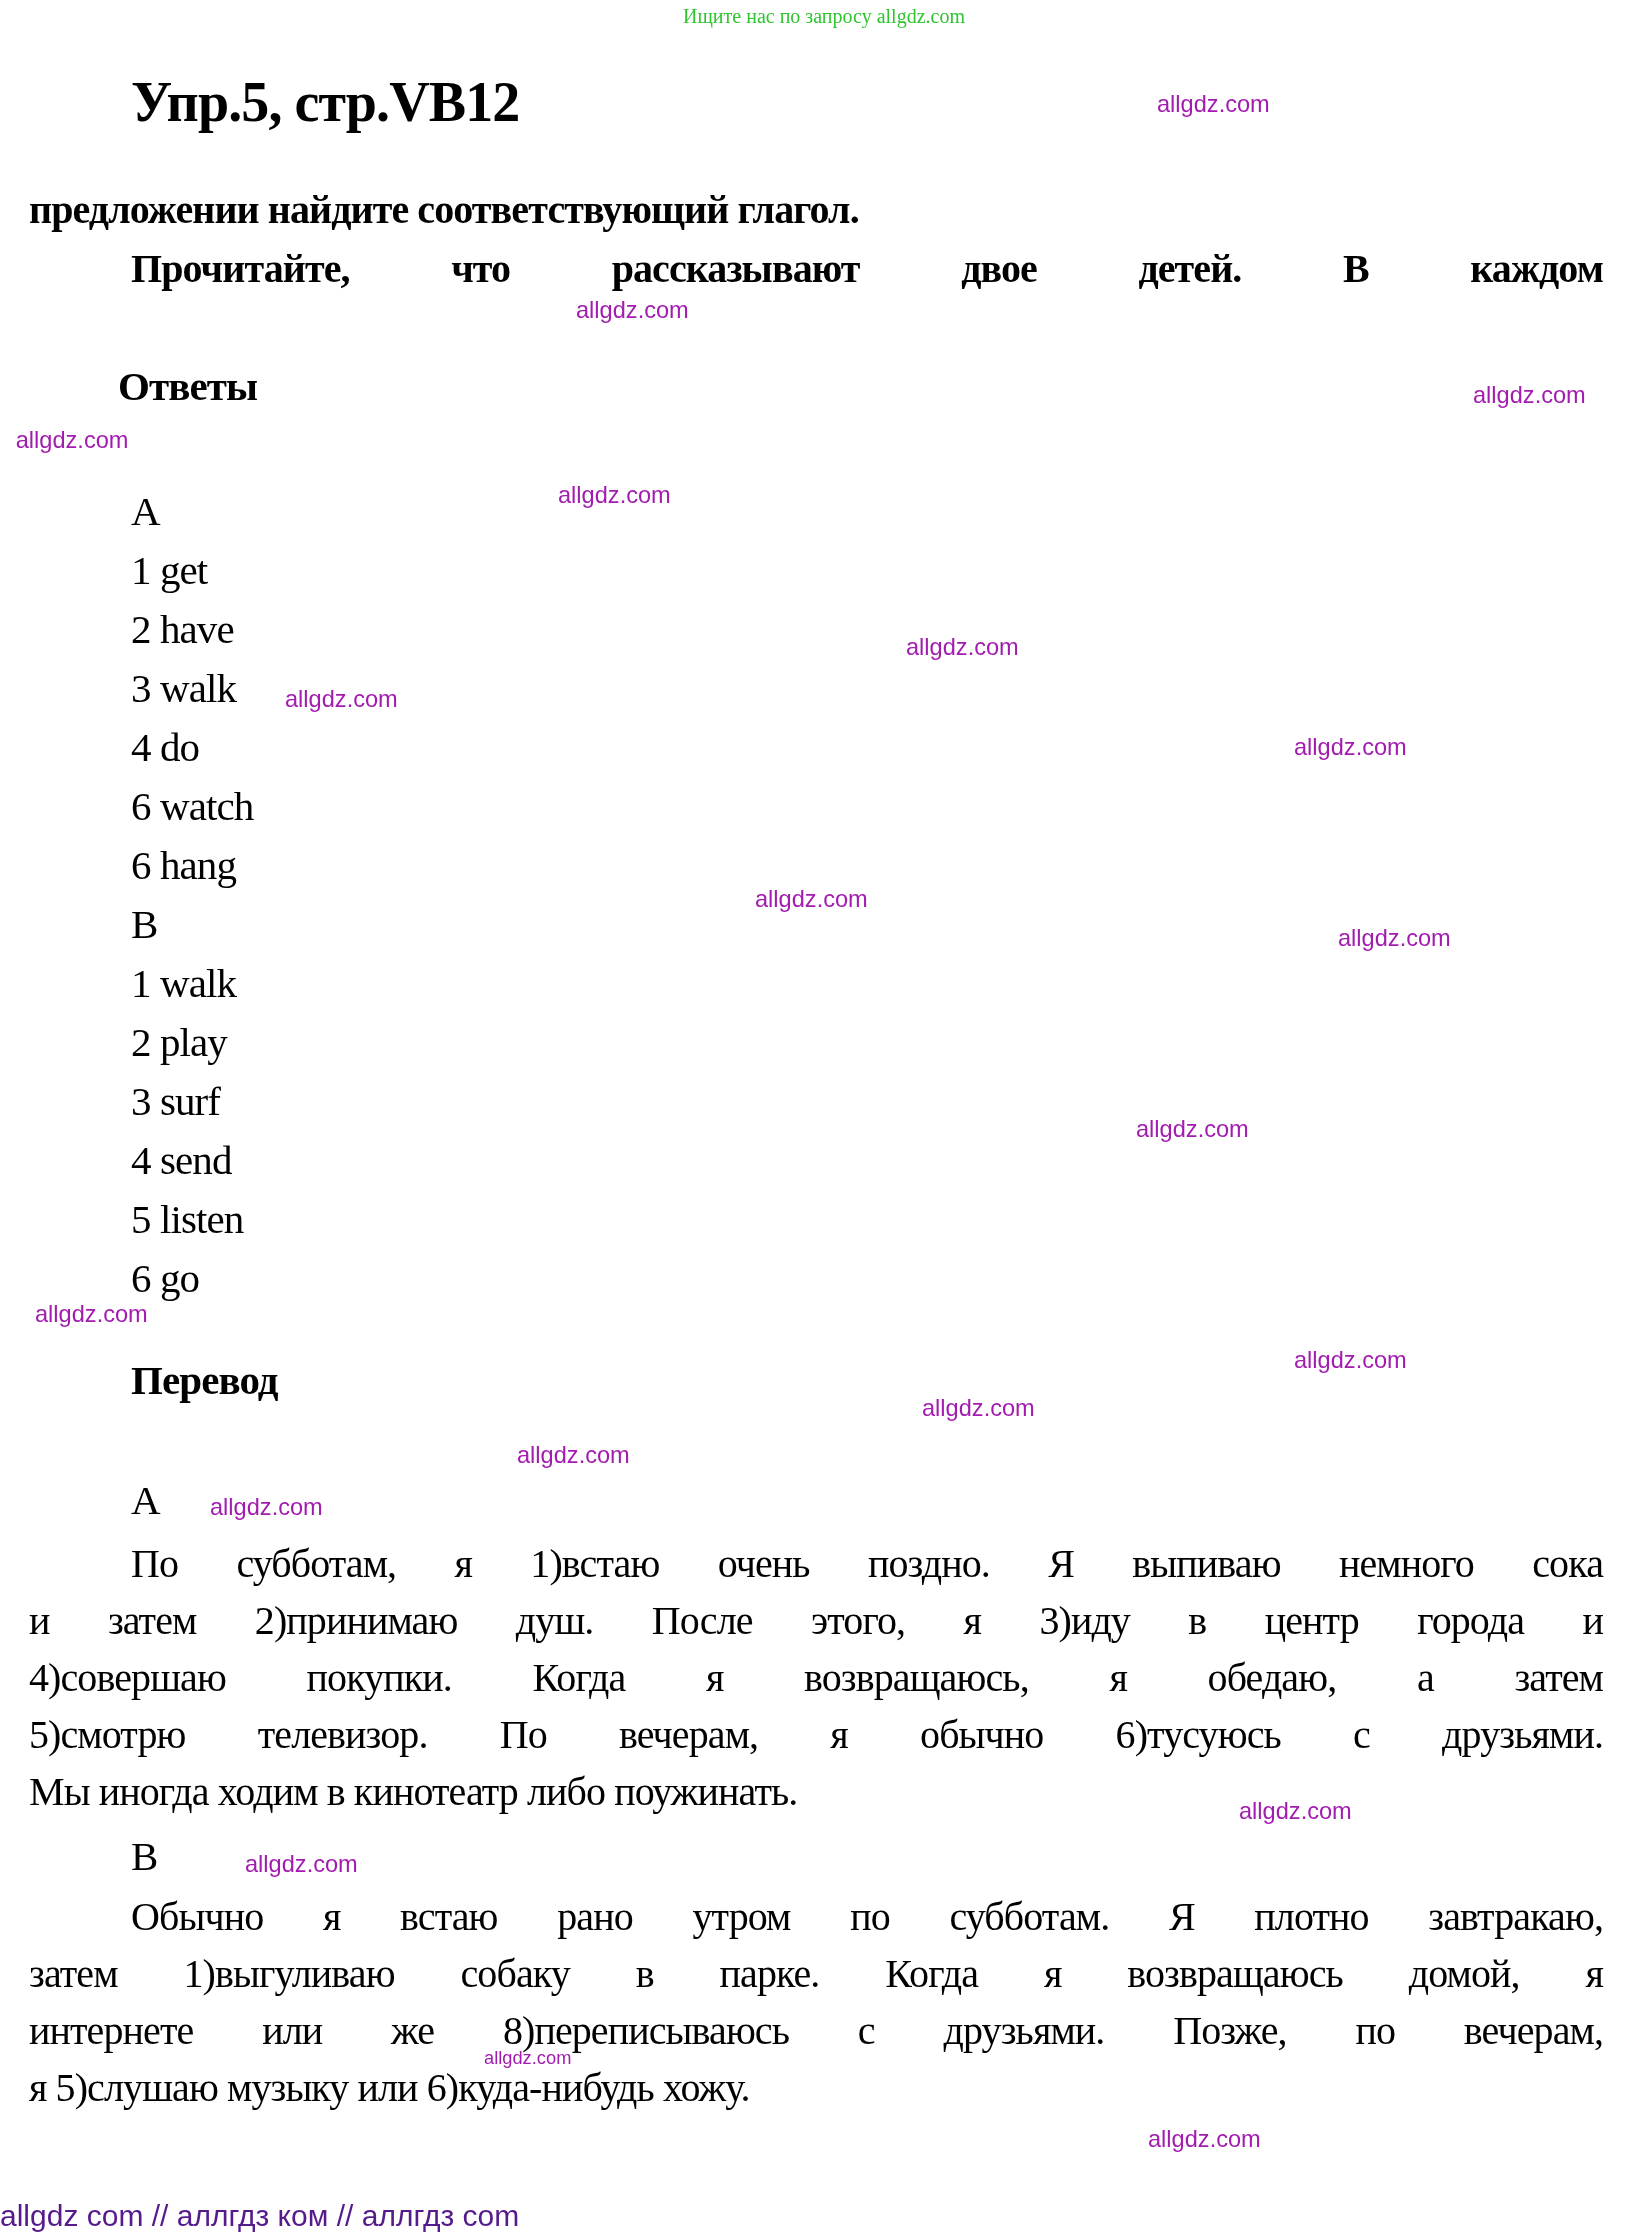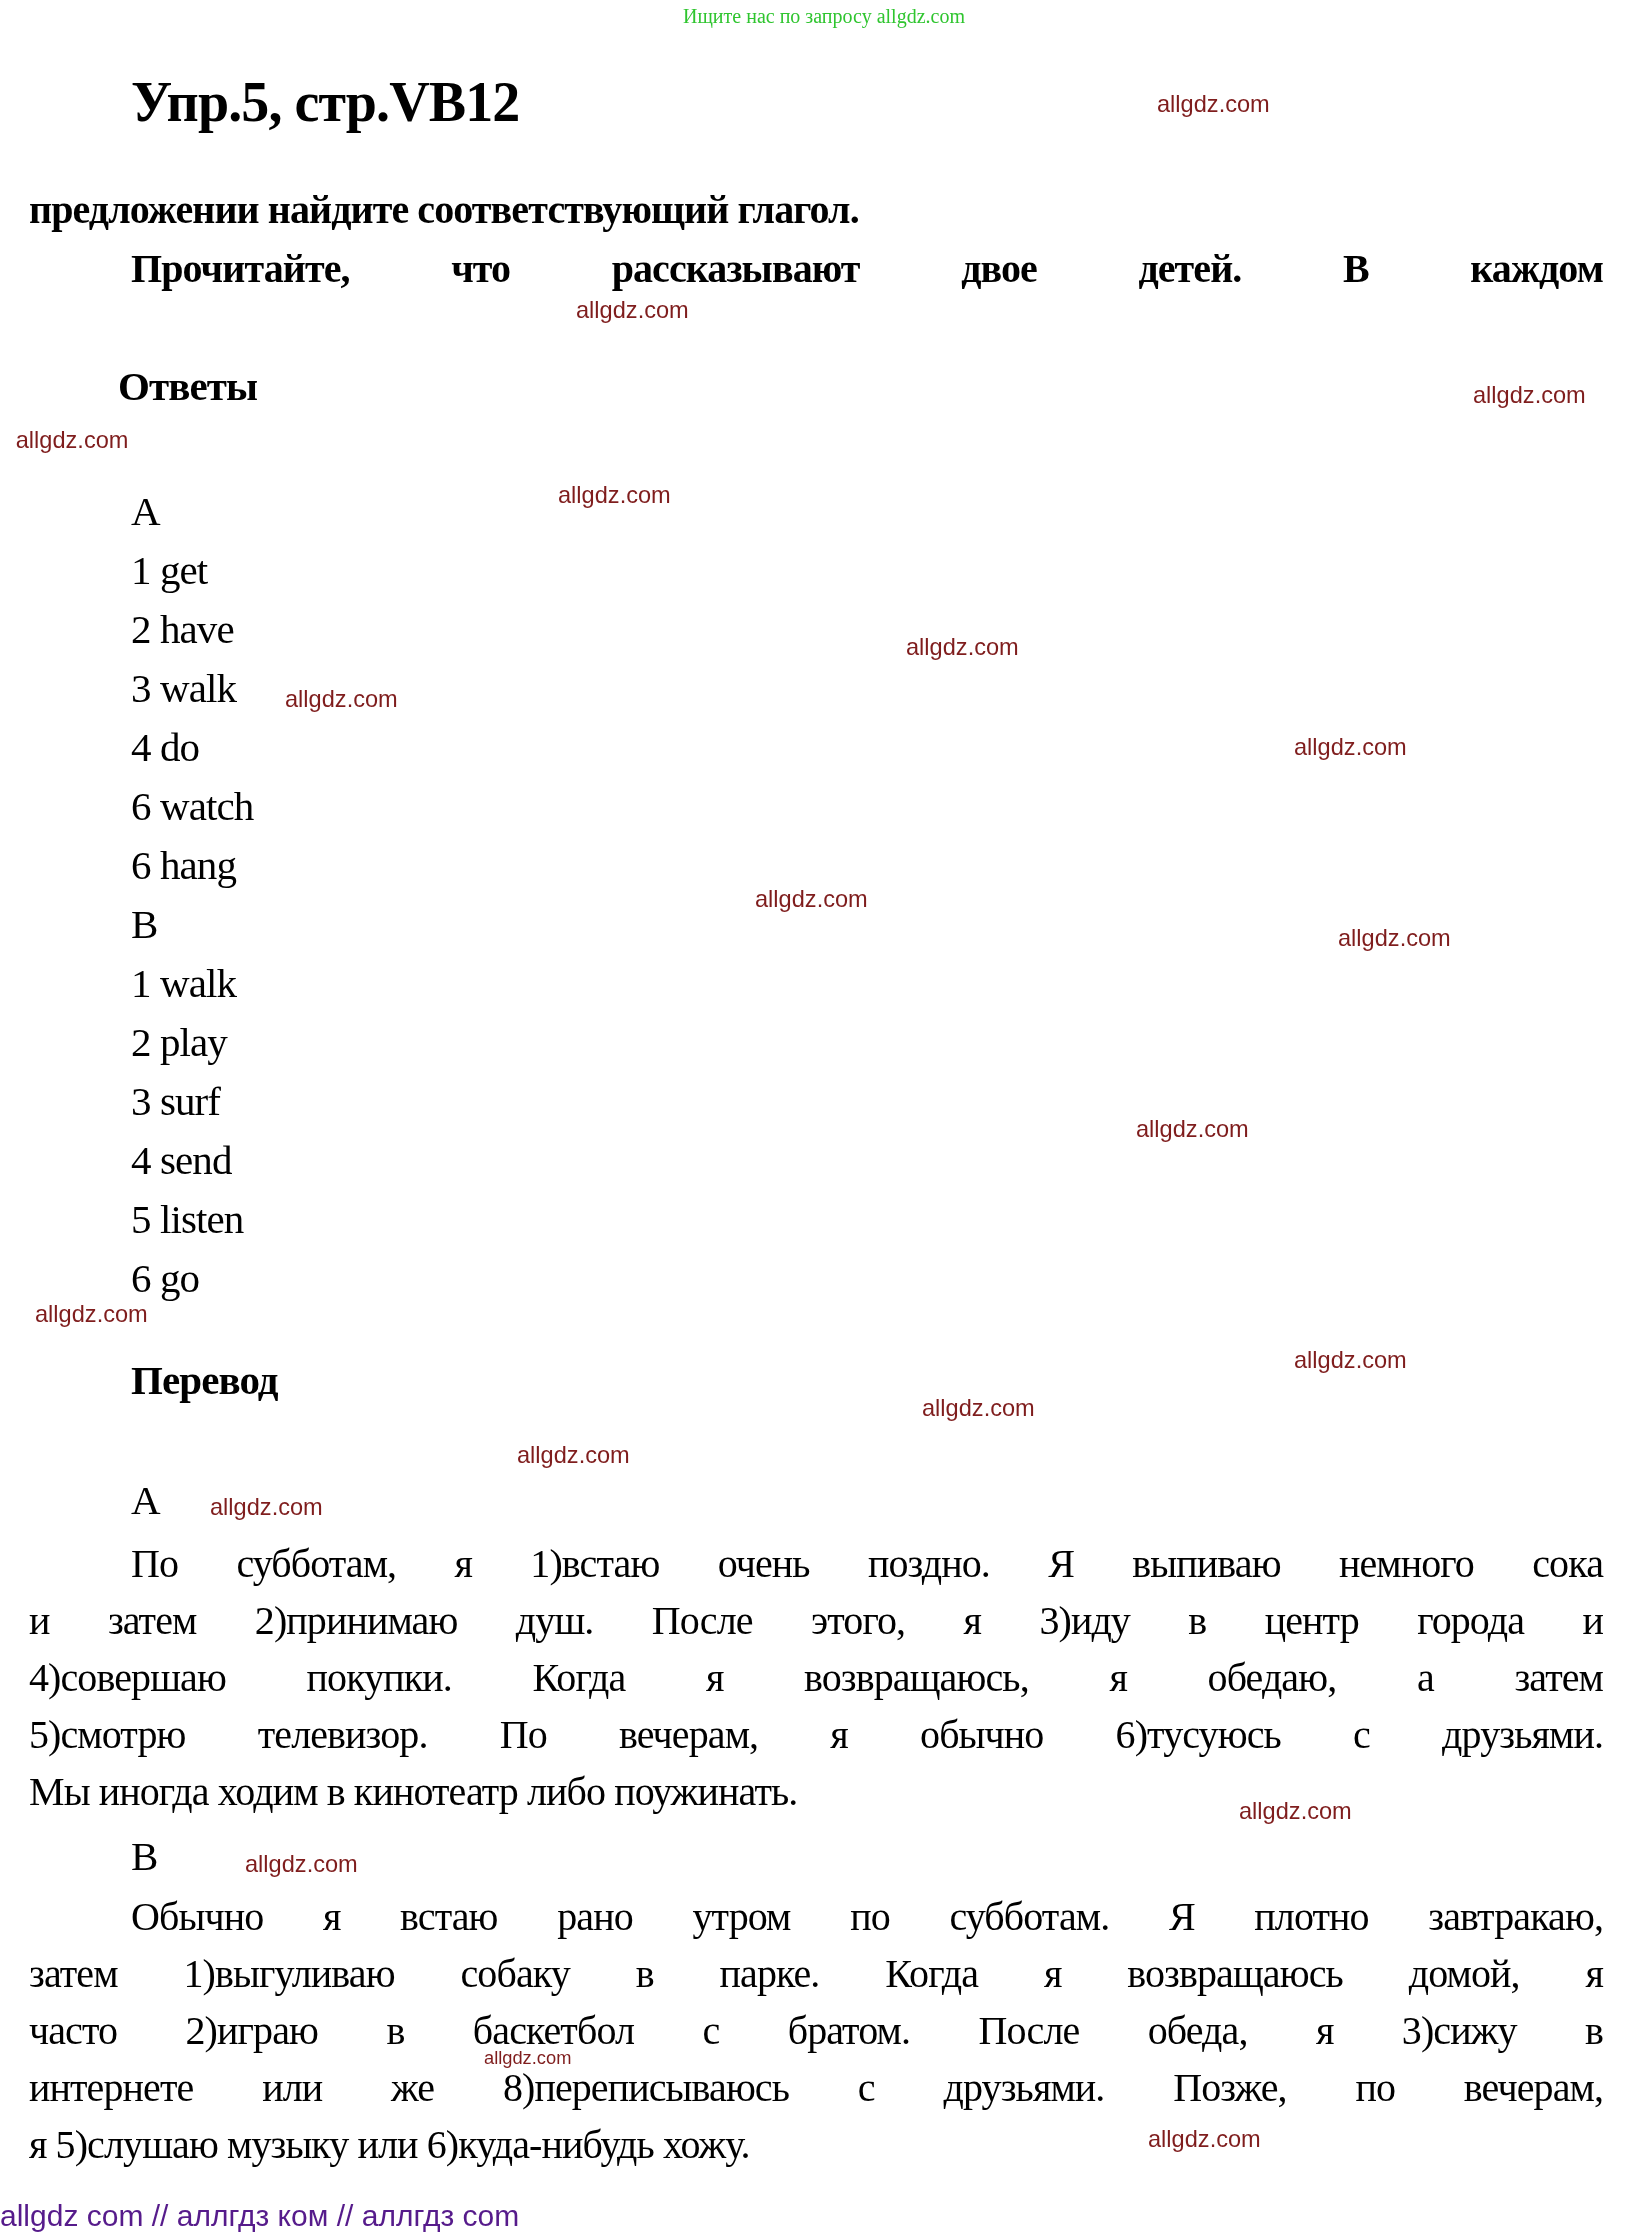--- a/index.html
+++ b/index.html
@@ -13,21 +13,21 @@
   }
   .green-header {
     position: absolute; top: 5.2px; left: 0; width: 100%;
     text-align: center;
     font-family: Liberation Serif, serif;
     font-size: 20px; color: #2fc52f;
   }
   .wm {
     position: absolute;
     font-family: "Liberation Sans", "DejaVu Sans", sans-serif;
-    font-size: 23.6px; color: #7f1d1d;
+    font-size: 23.6px; color: #a21caf;
     white-space: nowrap;
   }
   .wm.small { font-size: 18.3px; }
   .doc-title {
     position: absolute; left: 131px; top: 70px;
     font-size: 56px; font-weight: bold; letter-spacing: -0.9px;
   }
   .instruction {
     position: absolute; left: 29px; top: 180px; width: 1574px;
     font-size: 40px; font-weight: bold; line-height: 59px;
@@ -133,19 +133,18 @@
   <div class="jline">4)совершаю покупки. Когда я возвращаюсь, я обедаю, а затем</div>
   <div class="jline">5)смотрю телевизор. По вечерам, я обычно 6)тусуюсь с друзьями.</div>
   <div class="jline last">Мы иногда ходим в кинотеатр либо поужинать.</div>
 </div>
 
 <div class="label-b">B</div>
 
 <div class="para-b">
   <div class="jline first">Обычно я встаю рано утром по субботам. Я плотно завтракаю,</div>
   <div class="jline">затем 1)выгуливаю собаку в парке. Когда я возвращаюсь домой, я</div>
-  <div class="jline">часто 2)играю в баскетбол с братом. После обеда, я 3)сижу в</div>
   <div class="jline">интернете или же 8)переписываюсь с друзьями. Позже, по вечерам,</div>
   <div class="jline last">я 5)слушаю музыку или 6)куда-нибудь хожу.</div>
 </div>
 
 <div class="page-footer">allgdz com  //  аллгдз ком  //  аллгдз com</div>
 
 
 </body></html>

